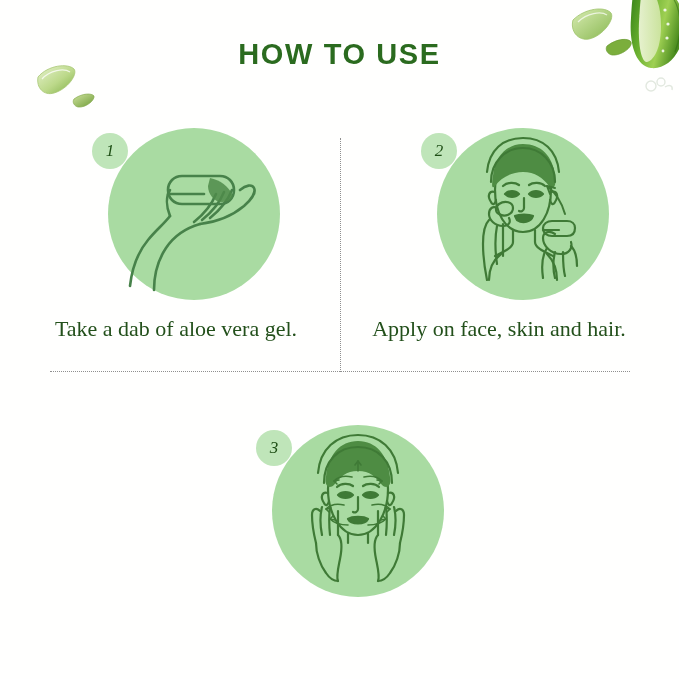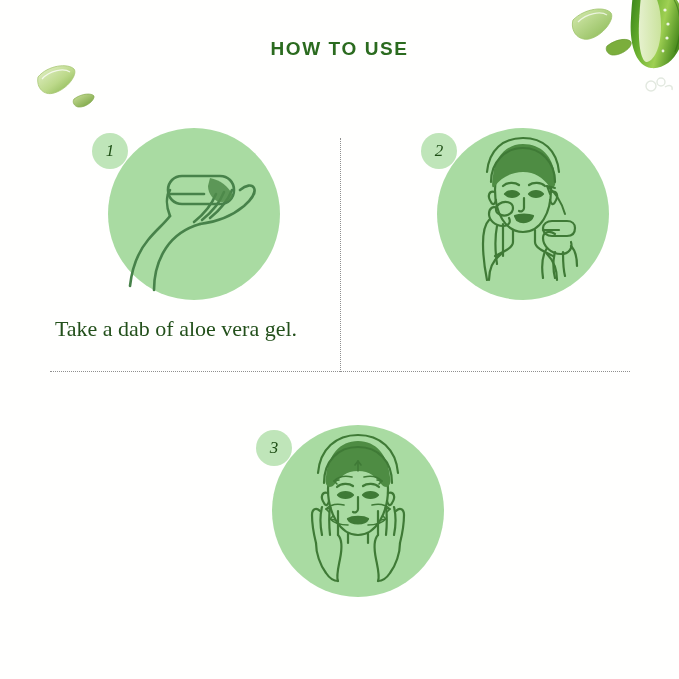--- a/index.html
+++ b/index.html
@@ -18,21 +18,21 @@
     overflow: hidden;
   }
 
   
   .title {
     position: absolute;
     left: 0;
     top: 38px;
     width: 679px;
     text-align: center;
-    font-size: 19px;
+    font-size: 29px;
     font-weight: bold;
     letter-spacing: 1.6px;
     color: #2b6b1f;
     font-family: "Liberation Sans", sans-serif;
   }
 
   
   .deco { position: absolute; pointer-events: none; }
   .deco-tl { left: 30px; top: 55px; }
   .deco-tr { left: 565px; top: -6px; }
@@ -255,20 +255,21 @@
           <path d="M134,118 C138,122 140,130 140,138"></path>
 
           <path d="M106,100 C106,96 110,93 115,93 L130,93 C135,93 138,96 138,100 C138,105 135,108 130,108 L115,108 C110,108 106,105 106,100 Z"></path>
           <path d="M106,102 L122,102"></path>
 
           <path d="M128,86 C124,72 118,64 110,58" stroke-width="2"></path>
           <path d="M110,58 L118,60 M110,58 L113,66" stroke-width="2"></path>
         </g>
       </svg>
     </div>
+    <div class="caption">Apply on face, skin and hair.</div>
   </div>
 
   <div class="step step-3">
     <div class="circle-wrap">
       <div class="circle"></div>
       <div class="badge">3</div>
       <svg class="art" viewBox="0 0 172 172">
         <g fill="none" stroke="#3f7a36" stroke-width="2.2" stroke-linecap="round" stroke-linejoin="round">
 
           <path d="M56,64 C56,40 69,26 86,26 C103,26 116,40 116,64 C116,88 104,110 86,110 C68,110 56,88 56,64 Z"></path>

